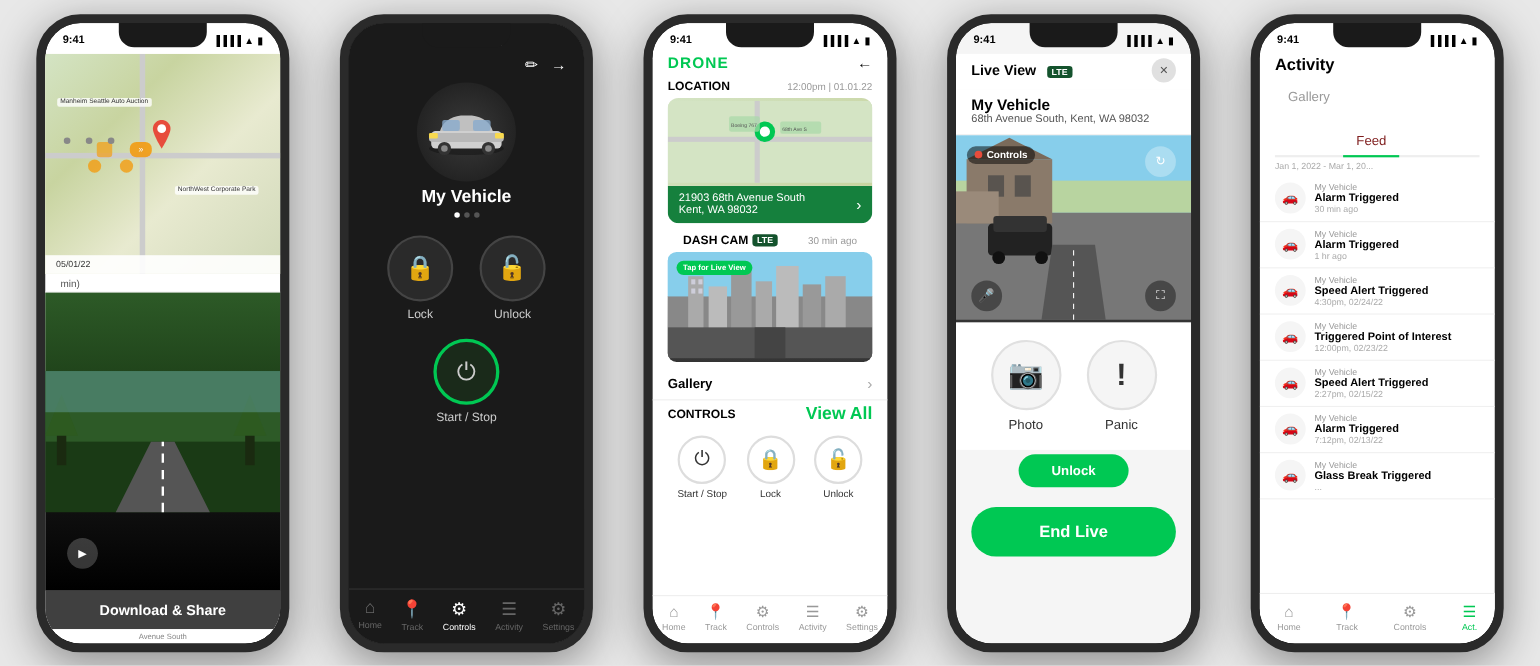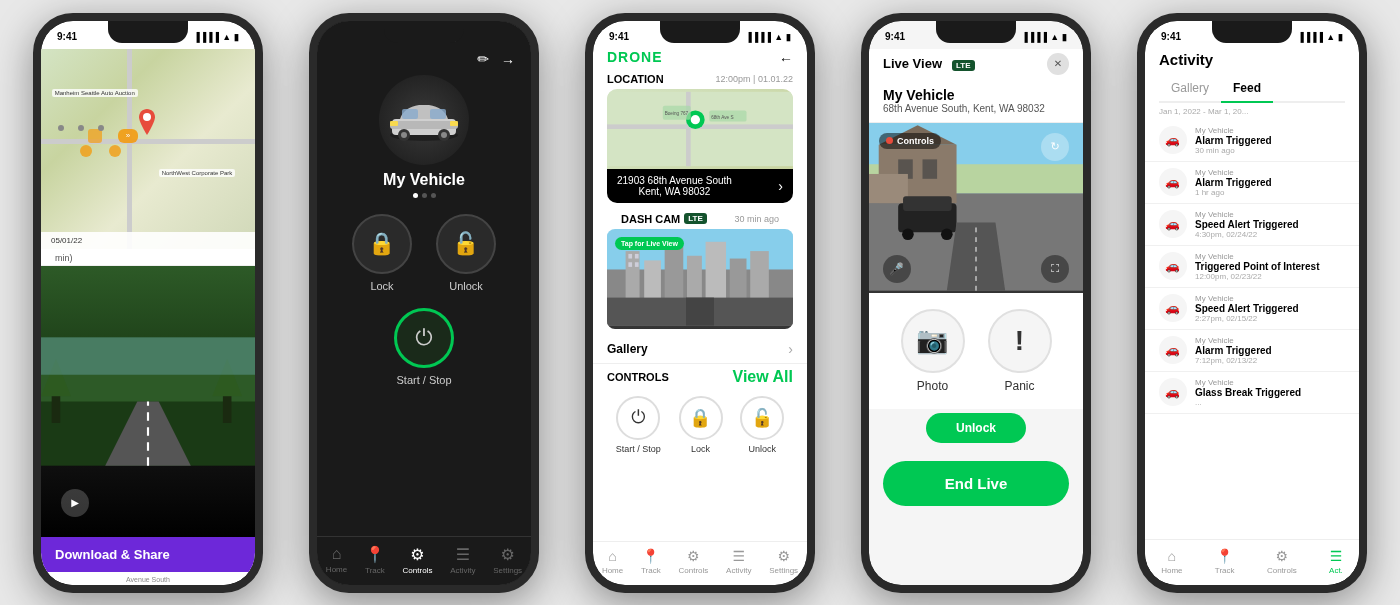--- a/index.html
+++ b/index.html
@@ -122,22 +122,23 @@
       height: 28px;
       background: rgba(255,255,255,0.2);
       border-radius: 50%;
       display: flex;
       align-items: center;
       justify-content: center;
       color: white;
       font-size: 10px;
     }
     .phone1-bottom-bar {
-      background: #6d28d9;
+      background: #404040;
       padding: 10px 14px;
+      text-align: center;
       color: white;
       font-size: 13px;
       font-weight: 600;
     }
     .phone1-footer {
       background: #fff;
       padding: 4px 10px 2px;
       font-size: 7px;
       color: #888;
       text-align: center;
@@ -277,28 +278,27 @@
     }
     .location-map-small {
       height: 80px;
       background: linear-gradient(135deg, #d4e4c4, #c8d4a0);
       position: relative;
       display: flex;
       align-items: center;
       justify-content: center;
     }
     .location-address-row {
-      background: #000000;
+      background: #15803d;
       color: #fff;
       padding: 6px 10px;
       font-size: 10px;
       display: flex;
       justify-content: space-between;
       align-items: center;
-      text-align: center;
     }
     .dashcam-section {
       margin: 0 14px 6px;
     }
     .lte-badge {
       background: #14532d;
       color: white;
       font-size: 8px;
       font-weight: 700;
       padding: 1px 4px;
@@ -519,22 +519,23 @@
       border-bottom: 2px solid #eee;
       margin: 0 14px;
     }
     .tab {
       padding: 6px 12px;
       font-size: 12px;
       color: #999;
       position: relative;
     }
     .tab.active {
-      color: #000000;
-      font-weight: 700;
+      color: #7f1d1d;
+      font-weight: 400;
+      margin-top: 40px;
     }
     .tab.active::after {
       content: '';
       position: absolute;
       bottom: -2px;
       left: 0;
       right: 0;
       height: 2px;
       background: #00c853;
     }

